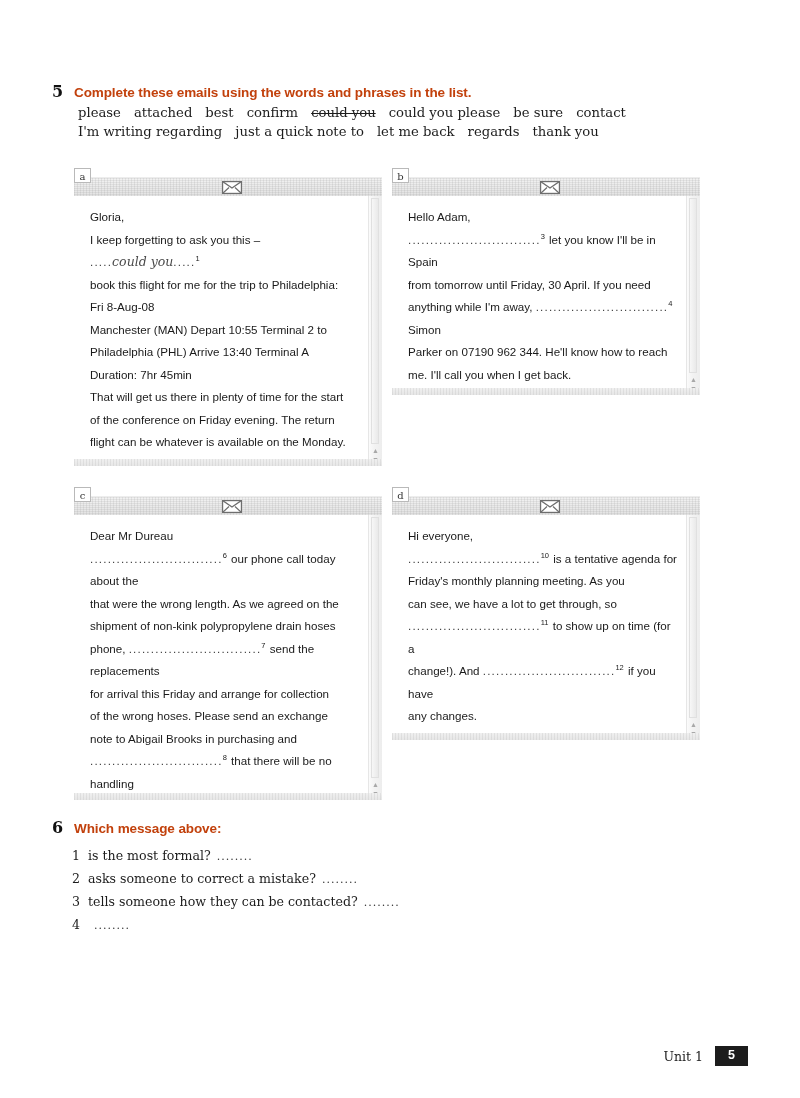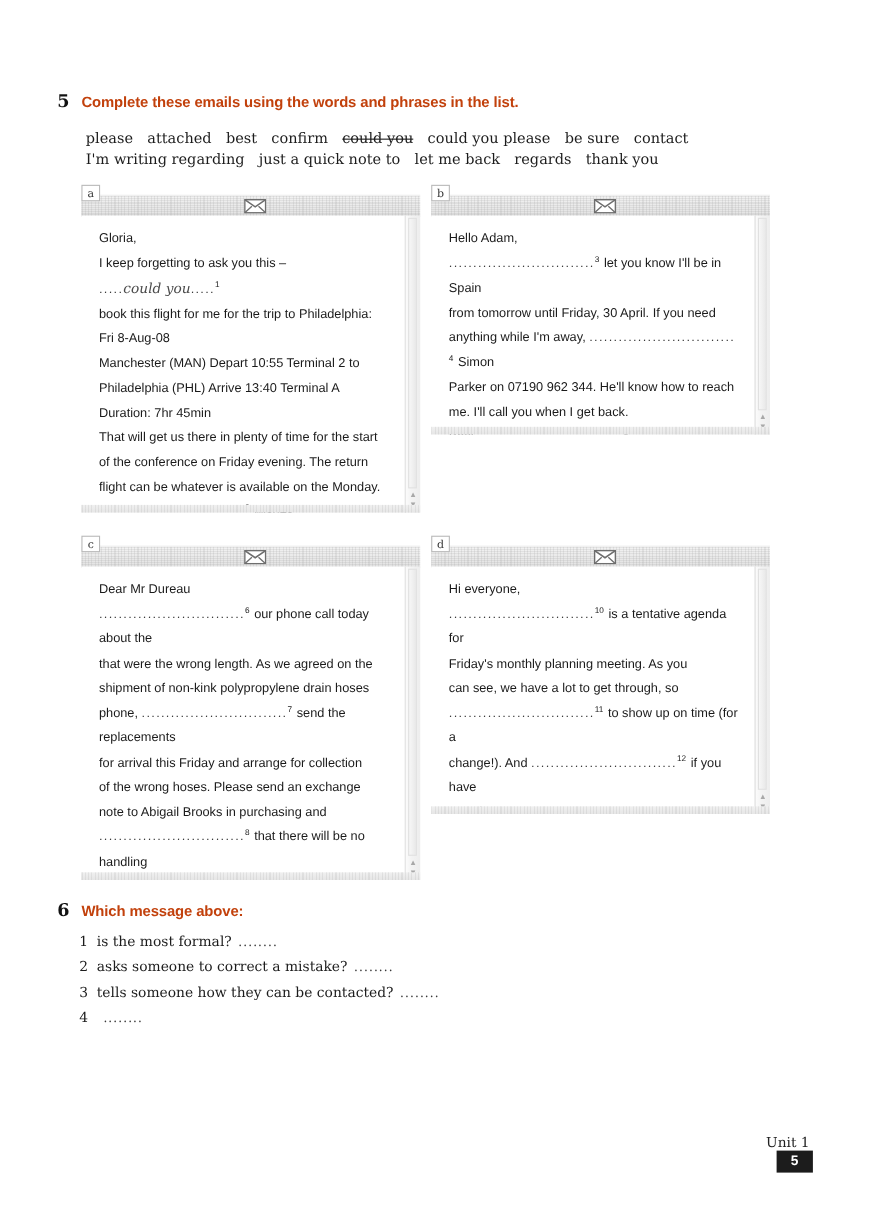--- a/index.html
+++ b/index.html
@@ -38,21 +38,21 @@
     color: #c2410c;
   }
 
   #heading5 { left: 52px; top: 82px; }
   #heading6 { left: 52px; top: 818px; }
 
   
   .wordbank {
     position: absolute;
     left: 78px;
-    top: 117px;
+    top: 103px;
     width: 600px;
     font-family: "DejaVu Serif", serif;
     font-size: 13.2px;
     line-height: 19px;
     color: #1c1c1c;
   }
   .wordbank .wb-line { white-space: nowrap; }
   .wordbank .word { margin-right: 13px; display: inline-block; }
   .wordbank .word.struck {
     text-decoration: line-through;
@@ -110,21 +110,21 @@
   .envelope svg { display: block; }
 
   .email-body {
     position: absolute;
     left: 0;
     top: 19px;
     right: 13px;
     bottom: 0;
     background: #fff;
     border-right: 1px solid #e2e2e2;
-    padding: 10px 14px 0 16px;
+    padding: 10px 6px 0 16px;
     box-sizing: border-box;
     font-family: "Liberation Sans", sans-serif;
     font-size: 11.6px;
     color: #1a1a1a;
     line-height: 22.5px;
     overflow: hidden;
   }
   .email-body p { margin: 0; }
 
   .gap {
@@ -213,21 +213,20 @@
     color: #3a3a3a;
   }
 
   
   .footer {
     position: absolute;
     right: 52px;
     bottom: 32px;
     display: flex;
     align-items: center;
-    flex-direction: column;
   }
   .unit-label {
     font-family: "DejaVu Serif", serif;
     font-size: 12.5px;
     color: #222;
     margin-right: 12px;
   }
   .page-box {
     background: #1c1c1c;
     color: #ffffff;

